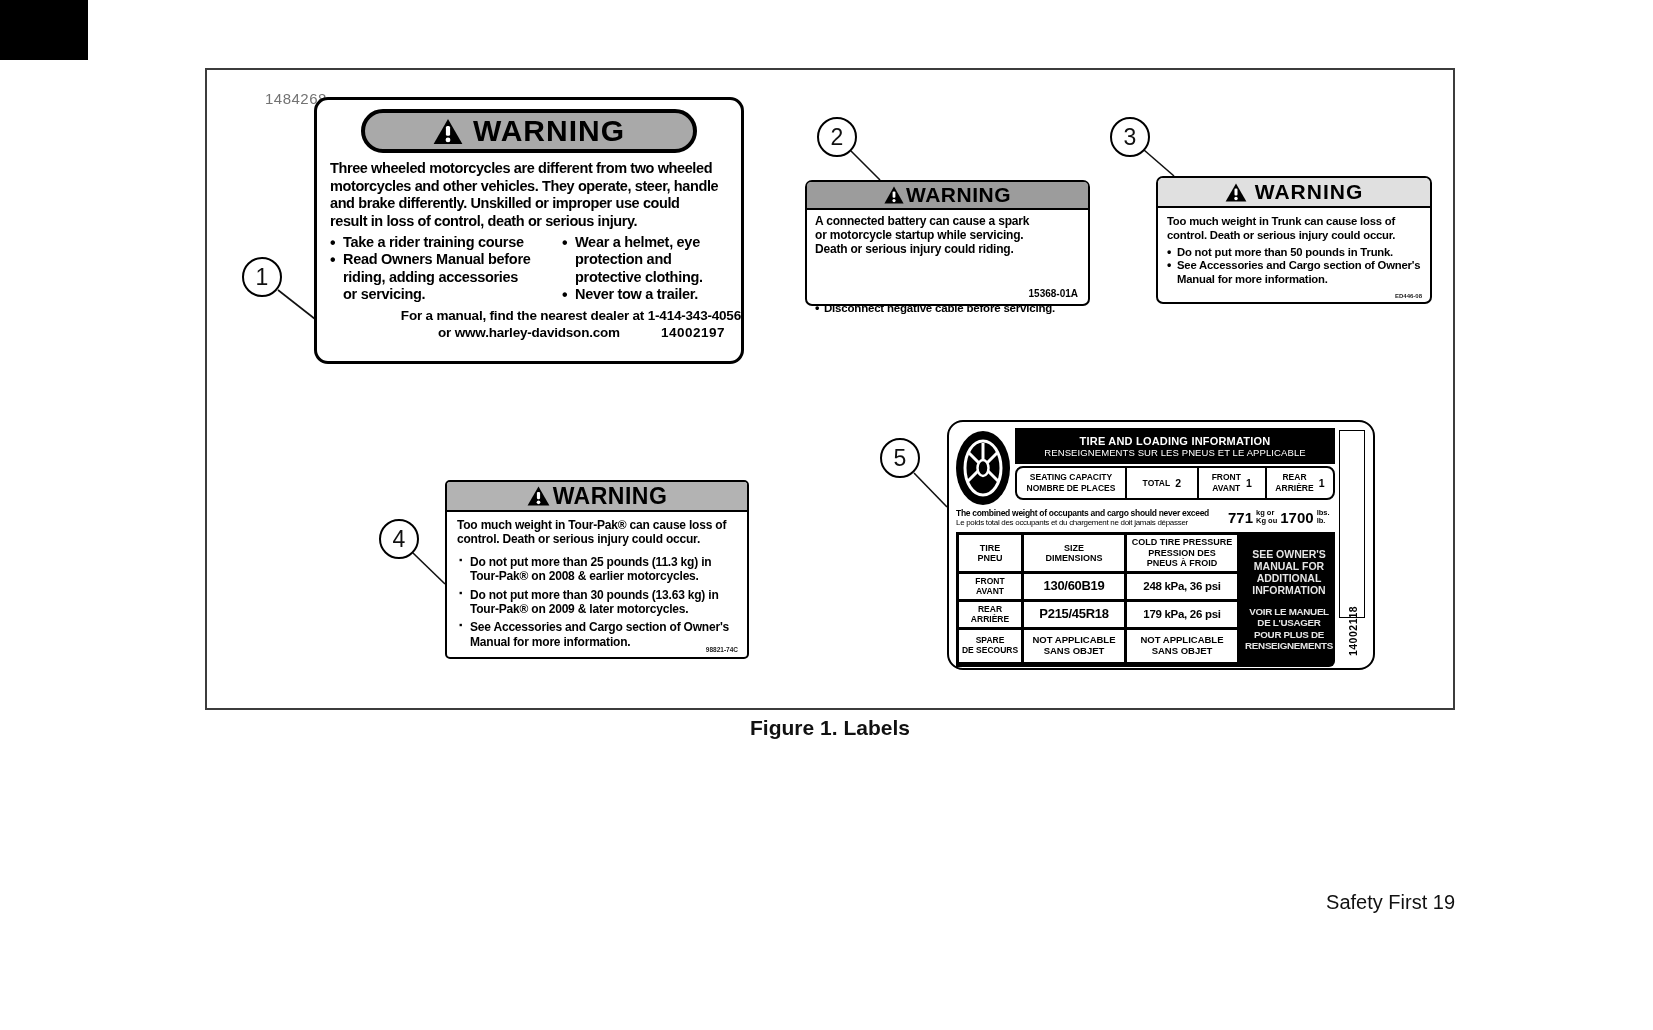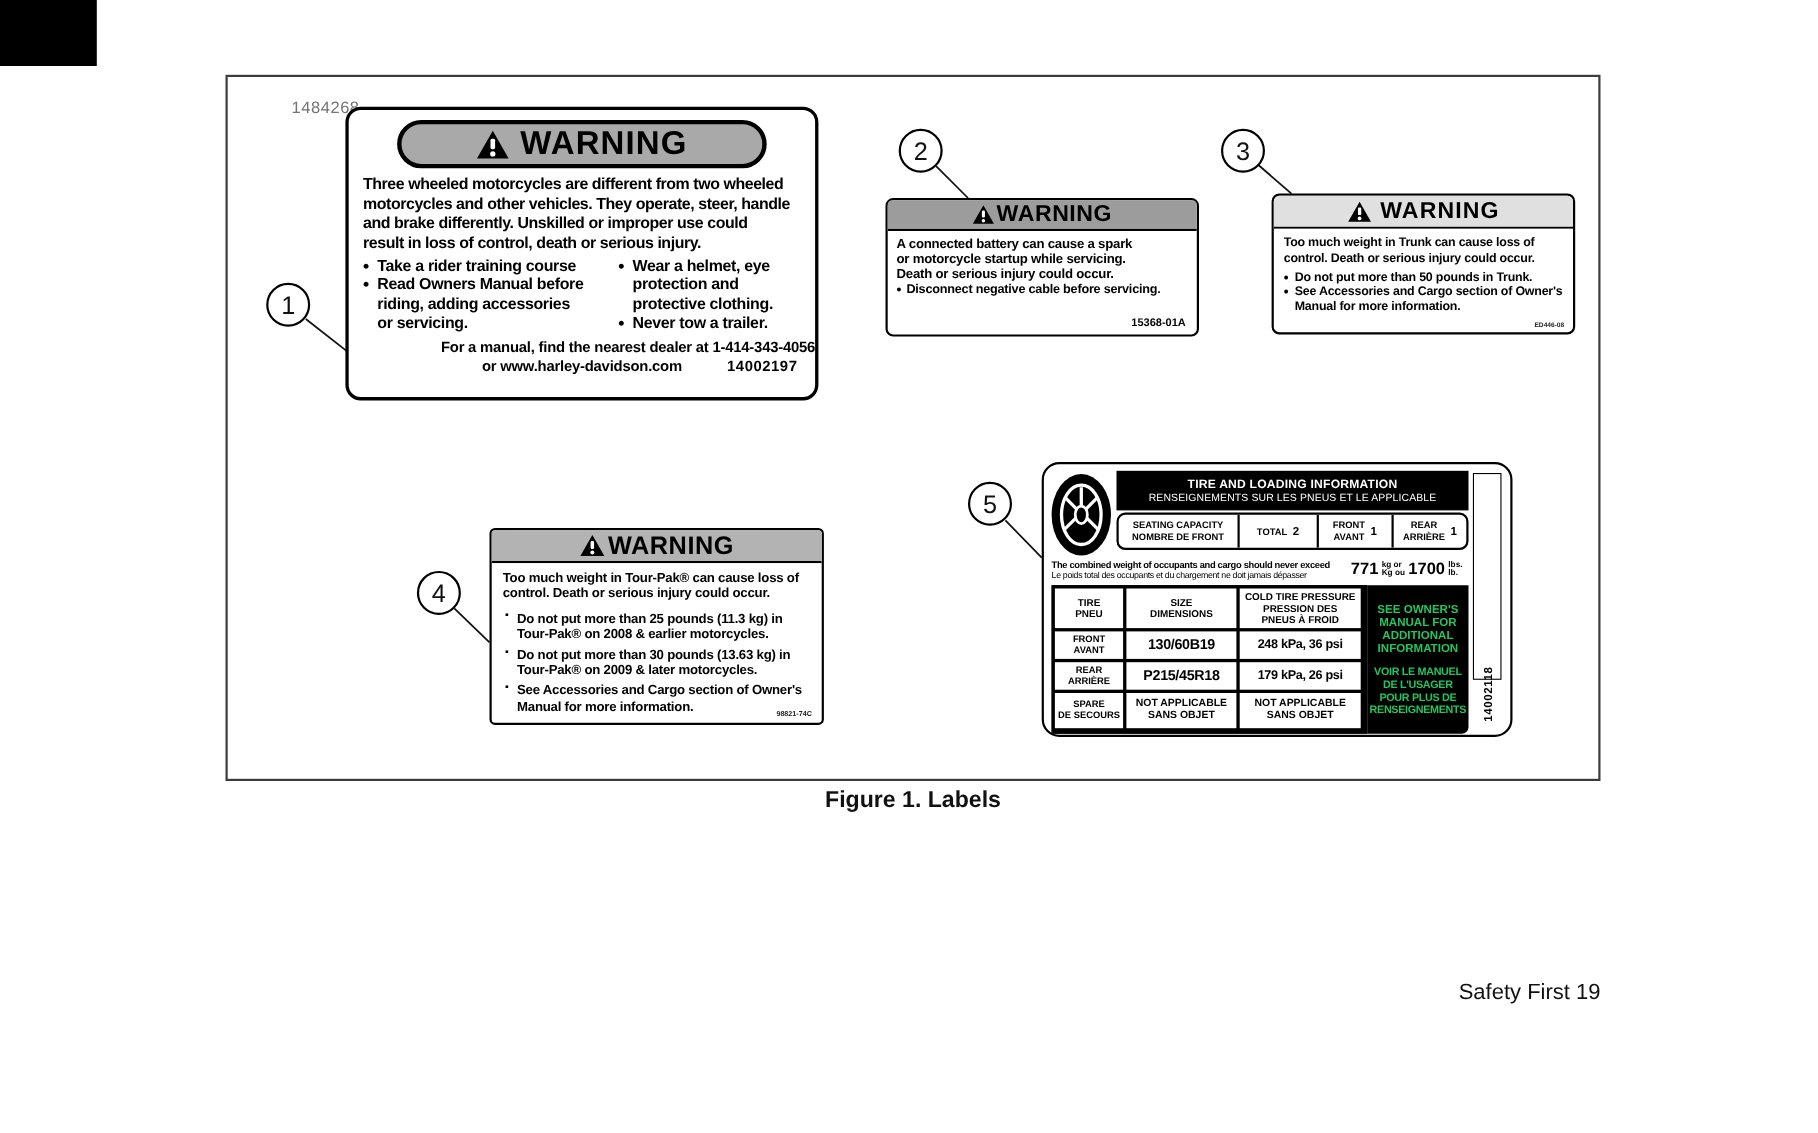--- a/index.html
+++ b/index.html
@@ -42,21 +42,21 @@
   .l1-footer2 { margin-top:2px; text-align:center; font-weight:700; font-size:13.5px; letter-spacing:-0.2px; position:relative; }
   .l1-part { position:absolute; right:16px; top:0; font-weight:700; font-size:13.5px; letter-spacing:0.5px; }
 
   
   .label2 { left:598px; top:110px; width:285px; height:126px; border:2.5px solid #000; border-radius:7px; }
   .l2-header { height:28px; background:#9c9c9c; border-bottom:2px solid #000; border-radius:4px 4px 0 0;
                display:flex; align-items:center; justify-content:center; gap:2px; }
   .l2-header .wtxt { font-weight:700; font-size:21px; letter-spacing:0.5px; }
   .l2-body { padding:4px 8px 0; font-weight:700; font-size:12px; line-height:1.18; letter-spacing:-0.2px; }
   .l2-bullets { padding:1px 6px 0 8px; }
-  .l2-bullets .bullet { font-size:11.5px; line-height:1.18; padding-left:9px; letter-spacing:-0.2px; }
+  .l2-bullets .bullet { font-size:11.5px; line-height:1.18; padding-left:9px; letter-spacing:-0.2px;margin-top:45px; }
   .l2-part { position:absolute; right:10px; bottom:5px; font-weight:700; font-size:10px; }
 
   
   .label3 { left:949px; top:106px; width:276px; height:128px; border:2px solid #000; border-radius:7px; }
   .l3-header { height:30px; background:#e0e0e0; border-bottom:2px solid #000; border-radius:5px 5px 0 0;
                display:flex; align-items:center; justify-content:center; gap:8px; }
   .l3-header .wtxt { font-weight:700; font-size:21px; letter-spacing:1px; }
   .l3-body { padding:7px 9px 0; font-weight:700; font-size:11.3px; line-height:1.22; letter-spacing:-0.2px; }
   .l3-bullets { padding:3px 6px 0 9px; }
   .l3-bullets .bullet { font-size:11.3px; line-height:1.22; padding-left:10px; letter-spacing:-0.2px; }
@@ -98,21 +98,21 @@
   .l5-table { position:absolute; left:7px; top:110px; width:287px; height:135px; background:#000;
               border:3px solid #000; display:grid; grid-template-columns:62px 100px 110px;
               grid-template-rows:36px 25px 25px 32px; gap:3px; }
   .t-cell { background:#fff; display:flex; flex-direction:column; align-items:center; justify-content:center;
             text-align:center; line-height:1.15; }
   .t-h  { font-weight:700; font-size:9px; }
   .t-rl { font-weight:700; font-size:8.5px; }
   .t-sz { font-weight:700; font-size:13px; letter-spacing:-0.3px; }
   .t-pr { font-weight:700; font-size:11.5px; letter-spacing:-0.3px; }
   .t-na { font-weight:700; font-size:9.5px; }
-  .l5-black { position:absolute; left:294px; top:110px; width:92px; height:135px; background:#000; color:#22c55e;
+  .l5-black { position:absolute; left:294px; top:110px; width:92px; height:135px; background:#000; color:#e5e5e5;
               border-radius:0 0 6px 0; display:flex; flex-direction:column; align-items:center;
               justify-content:center; gap:10px; text-align:center; }
   .l5-black .bb-en { font-weight:700; font-size:10.5px; line-height:1.15; }
   .l5-black .bb-fr { font-weight:600; font-size:9.8px; line-height:1.15; letter-spacing:-0.3px; }
   .l5-strip { position:absolute; left:390px; top:8px; width:26px; height:188px; border:1.5px solid #000;
               background:#fff; }
   .l5-part { position:absolute; left:394px; top:176px; width:20px; height:66px; display:flex;
              align-items:center; justify-content:center; }
   .l5-part span { transform:rotate(-90deg); white-space:nowrap; font-weight:700; font-size:10.5px; letter-spacing:0.5px; }
 
@@ -196,21 +196,21 @@
             <path d="M50 2 L98 86 L2 86 Z" fill="#000"></path>
             <rect x="43" y="26" width="14" height="32" rx="5" fill="#fff"></rect>
             <circle cx="50" cy="72" r="8" fill="#fff"></circle>
           </svg>
       </span>
       <span class="wtxt">WARNING</span>
     </div>
     <div class="l2-body">
       <div class="bl">A connected battery can cause a spark</div>
       <div class="bl">or motorcycle startup while servicing.</div>
-      <div class="bl">Death or serious injury could occur.</div>
+      <div class="bl">Death or serious injury could riding.</div>
     </div>
     <div class="l2-bullets">
       <div class="bullet b-round">
         <div class="bl">Disconnect negative cable before servicing.</div>
       </div>
     </div>
     <div class="l2-part">15368-01A</div>
   </div>
 
   <div class="label label3">
@@ -286,21 +286,21 @@
       </svg>
     </span>
     <div class="l5-header">
       <div class="h-en">TIRE AND LOADING INFORMATION</div>
       <div class="h-fr">RENSEIGNEMENTS SUR LES PNEUS ET LE APPLICABLE</div>
     </div>
     <div class="l5-seating">
       <div class="seat-cell sc1">
         <div class="seat-lbl">
           <div>SEATING CAPACITY</div>
-          <div>NOMBRE DE FRONT</div>
+          <div>NOMBRE DE PLACES</div>
         </div>
       </div>
       <div class="seat-cell sc2">
         <span class="seat-lbl">TOTAL</span>
         <span class="seat-val">2</span>
       </div>
       <div class="seat-cell sc3">
         <span class="seat-lbl">
           <div>FRONT</div>
           <div>AVANT</div>

